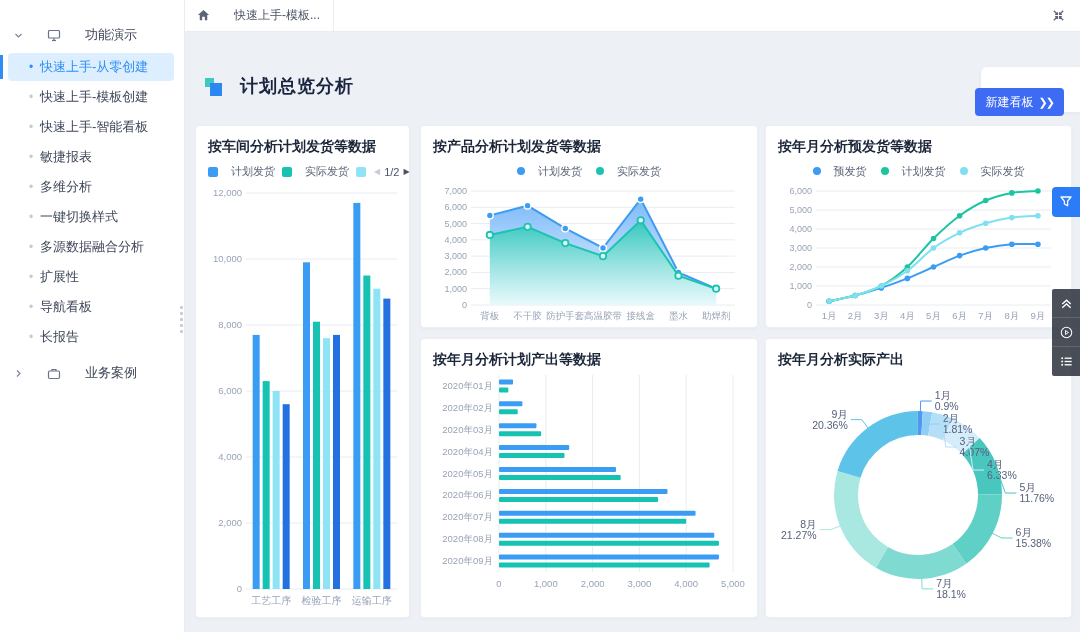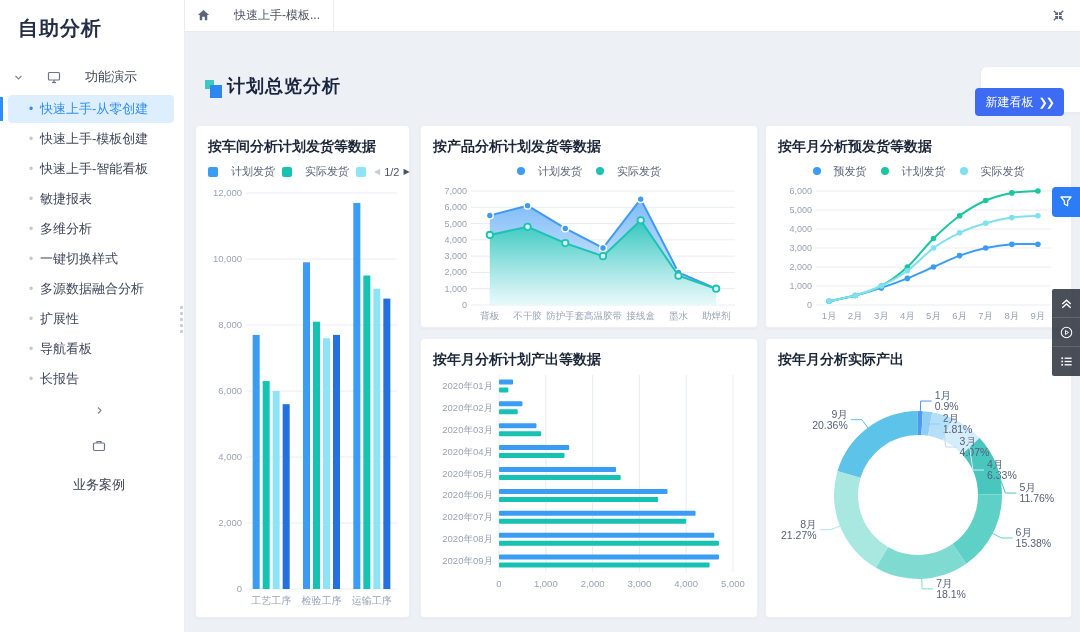--- a/index.html
+++ b/index.html
@@ -24,21 +24,21 @@
   
   .tabbar { position:absolute; left:185px; top:0; right:0; height:32px; background:#fff; border-bottom:1px solid #e8ecf1; display:flex; align-items:stretch; z-index:4; }
   .home-btn { width:36px; display:flex; align-items:center; justify-content:center; cursor:pointer; }
   .tabs { display:flex; align-items:stretch; }
   .tab { display:flex; align-items:center; gap:7px; padding:0 13px; font-size:12px; color:#4d5566; border-right:1px solid #ededf0; cursor:pointer; white-space:nowrap; }
   .tab.active { background:#e8f3fe; color:#2d87f3; }
   .tab .close { font-size:13px; color:#7d8aa0; line-height:1; cursor:pointer; }
   .fullscreen-btn { margin-left:auto; width:44px; display:flex; align-items:center; justify-content:center; cursor:pointer; }
 
   
-  .page-header { position:absolute; left:205px; top:74px; display:flex; align-items:flex-end; gap:4px; z-index:1; }
+  .page-header { position:absolute; left:205px; top:74px; display:flex; align-items:center; gap:17px; z-index:1; }
   .logo-mark { position:relative; width:18px; height:19px; }
   .logo-mark .sq1 { position:absolute; left:0; top:1px; width:9px; height:9px; background:#3ec9c0; }
   .logo-mark .sq2 { position:absolute; left:5px; top:6px; width:12px; height:13px; background:#2d87f3; }
   .page-header h2 { font-size:18px; font-weight:bold; color:#1b2540; letter-spacing:1px; }
   .newboard-panel { position:absolute; right:0; top:67px; width:99px; height:45px; background:#fff; border-radius:6px 0 0 6px; box-shadow:0 1px 4px rgba(20,40,90,.05); z-index:1; }
   .newboard-btn { position:absolute; right:16px; top:88px; height:28px; background:#3d6bf3; color:#fff; font-size:12px; padding:4px 11px; border:none; border-radius:4px; display:flex; align-items:center; gap:5px; cursor:pointer; z-index:2; font-family:inherit; }
   .newboard-btn .chev { font-size:11px; letter-spacing:-2px; }
 
   
   .card { position:absolute; background:#fff; border:1px solid #edeff4; border-radius:4px; box-shadow:0 1px 3px rgba(30,50,90,.04); padding:12px 12px 6px; display:flex; flex-direction:column; }
@@ -61,21 +61,20 @@
   
   .filter-btn { position:absolute; left:1052px; top:187px; width:28px; height:30px; background:#2b7cf6; border-radius:4px 0 0 4px; display:flex; align-items:center; justify-content:center; cursor:pointer; z-index:6; }
   .sidetools { position:absolute; left:1052px; top:289px; width:28px; z-index:6; border-radius:2px 0 0 2px; overflow:hidden; }
   .sidetool { width:28px; height:29px; background:rgba(42,48,59,.85); display:flex; align-items:center; justify-content:center; cursor:pointer; border-bottom:1px solid rgba(255,255,255,.14); }
   .sidetool:last-child { border-bottom:none; }
 </style>
 </head>
 <body>
 
 <aside class="sidebar">
-  <div class="app-title">自助分析</div>
   <div class="menu-group first">
     <svg width="9" height="9" viewBox="0 0 9 9">
         <polyline points="1.5,3 4.5,6 7.5,3" fill="none" stroke="#7a8499" stroke-width="1.2"></polyline>
       </svg>
     <svg width="14" height="13" viewBox="0 0 14 13">
         <rect x="1.5" y="1.5" width="11" height="7.5" rx="1" fill="none" stroke="#6a7389" stroke-width="1.2"></rect>
         <line x1="5" y1="11.5" x2="9" y2="11.5" stroke="#6a7389" stroke-width="1.2"></line>
         <line x1="7" y1="9" x2="7" y2="11.5" stroke="#6a7389" stroke-width="1.2"></line>
       </svg>
     <span>功能演示</span>
@@ -115,21 +114,21 @@
       </div>
       <div class="menu-item">
         <span class="dot">•</span>
         <span class="lbl">导航看板</span>
       </div>
       <div class="menu-item">
         <span class="dot">•</span>
         <span class="lbl">长报告</span>
       </div>
     </nav>
-  <div class="menu-group" style="margin-top:4px;flex-direction:column;">
+  <div class="menu-group" style="margin-top:4px;">
     <svg width="9" height="9" viewBox="0 0 9 9">
         <polyline points="3,1.5 6,4.5 3,7.5" fill="none" stroke="#7a8499" stroke-width="1.2"></polyline>
       </svg>
     <svg width="14" height="13" viewBox="0 0 14 13">
         <rect x="1.5" y="4" width="11" height="7.5" rx="1.2" fill="none" stroke="#6a7389" stroke-width="1.2"></rect>
         <path d="M5 4 V2.5 h4 V4" fill="none" stroke="#6a7389" stroke-width="1.2"></path>
       </svg>
     <span>业务案例</span>
   </div>
   <div class="drag-handle">

